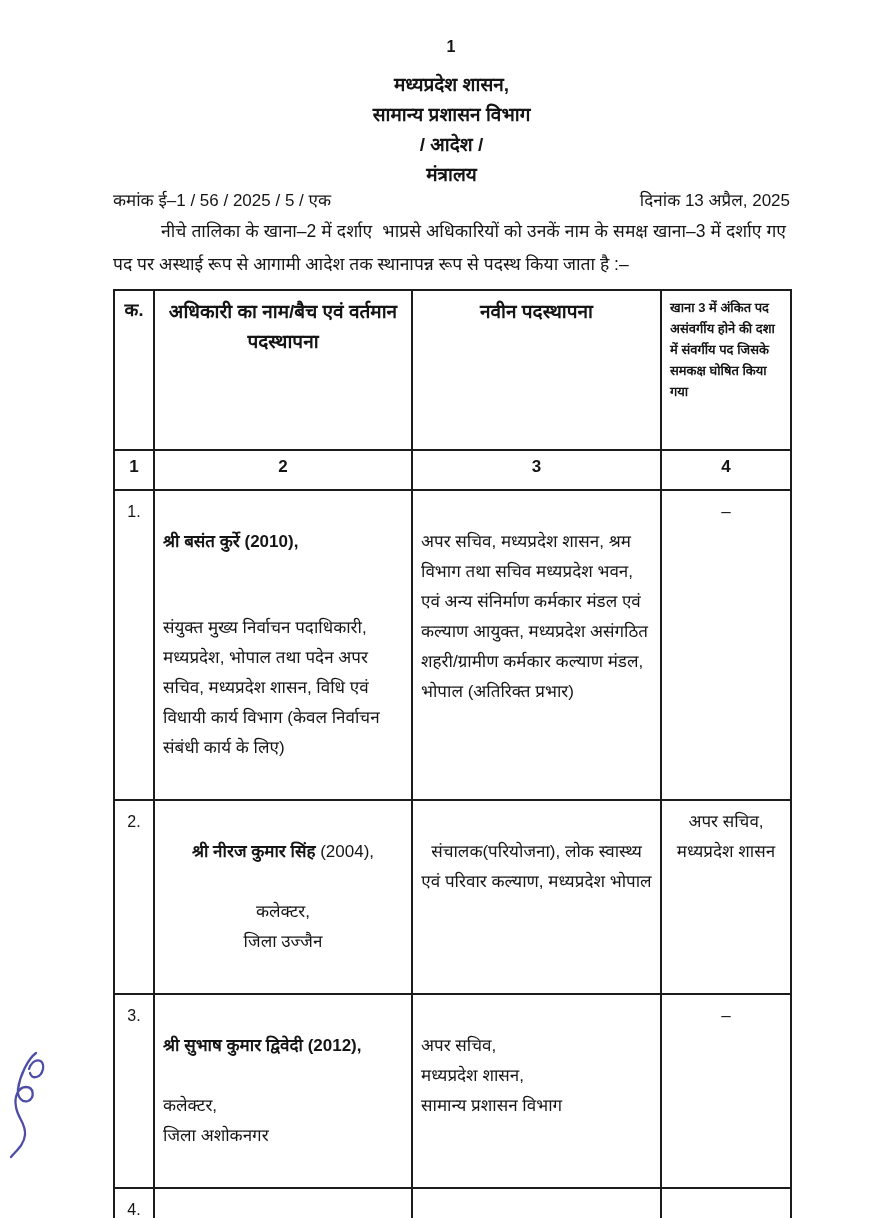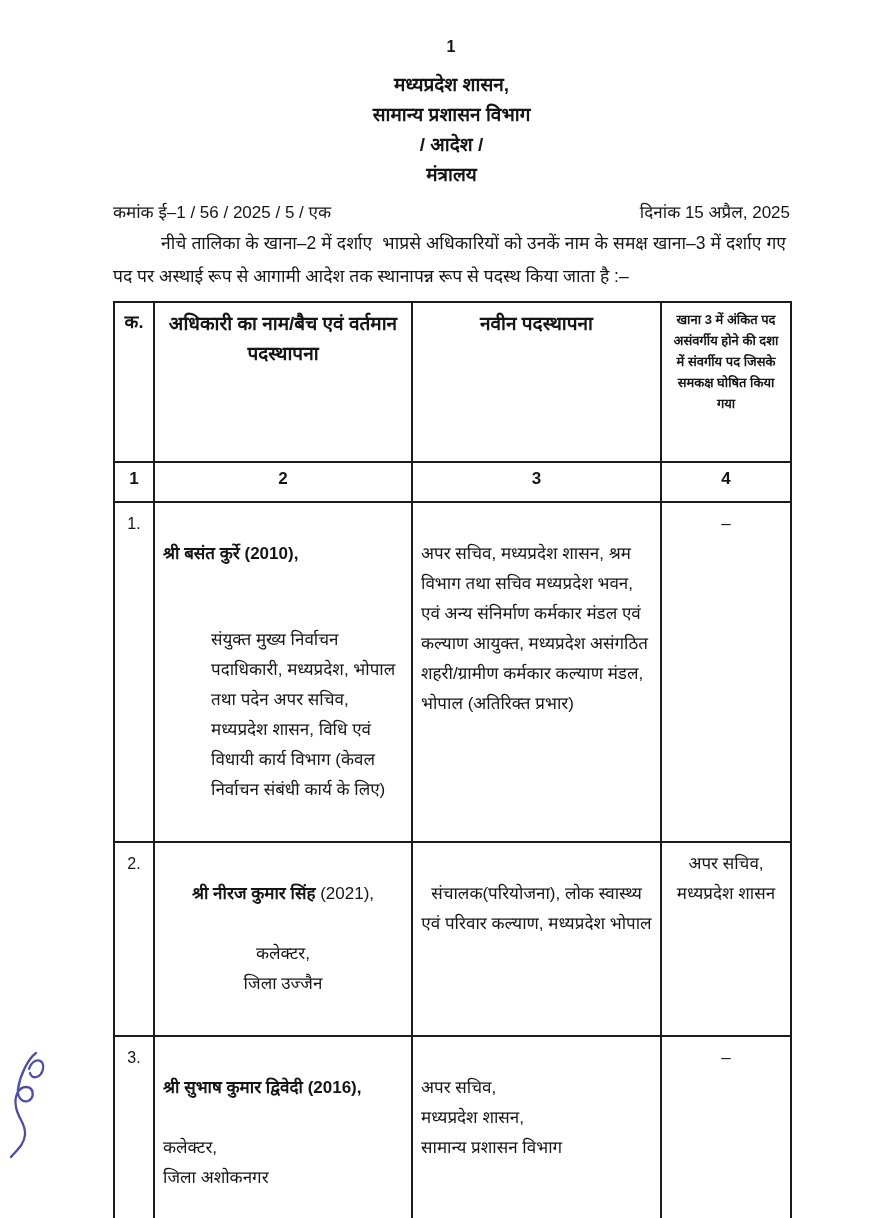--- a/index.html
+++ b/index.html
@@ -27,21 +27,21 @@
   .doc-header {
     text-align:center;
     font-weight:bold;
     font-size:19px;
     line-height:30px;
   }
   .ref-row {
     display:flex;
     justify-content:space-between;
     font-size:17px;
-    margin-top:12px;
+    margin-top:0;
     line-height:22px;
   }
   .intro {
     font-size:17.5px;
     line-height:33px;
     text-align:justify;
     text-indent:48px;
     margin:3px 4px 8px 0;
     white-space:pre-wrap;
   }
@@ -55,37 +55,37 @@
   table.posting col.c3 { width:249px; }
   table.posting col.c4 { width:130px; }
   table.posting th, table.posting td {
     border:2px solid #1c1c1c;
     vertical-align:top;
     padding:6px 8px;
   }
   tr.head-row th { height:146px; font-weight:bold; }
   th.h1 { font-size:18px; text-align:center; }
   th.h2, th.h3 { font-size:19px; line-height:30px; }
-  th.h4 { font-size:13px; text-align:center; line-height:21px; padding:5px 4px; }
+  th.h4 { font-size:13px; text-align:left; line-height:21px; padding:5px 4px; }
   tr.num-row td {
     height:26px;
     text-align:center;
     font-weight:bold;
     font-size:17px;
   }
   tr.data-row td { font-size:17px; line-height:30px; }
   tr.data-row td.sno { text-align:center; font-size:16px; }
   tr.r1 td { height:246px; }
   tr.r2 td { height:96px;text-align:center; }
   tr.r3 td { height:99px; }
   tr.r4 td { height:98px; }
   .name { font-size:17px; line-height:30px; }
   .name .b { font-weight:bold;margin-top:32px; }
   .posting { white-space:pre-line; }
-  .posting.gap { margin-top:26px;margin-left:48px; }
+  .posting.gap { margin-top:26px; }
   td.equiv { text-align:center; font-size:16.5px; line-height:27px; }
   .signature {
     position:absolute;
     left:2px; top:1045px;
     width:52px; height:122px;
   }
 </style>
 </head>
 <body>
 
@@ -102,21 +102,21 @@
 
     <div class="doc-header">
       <div>मध्यप्रदेश शासन,</div>
       <div>सामान्य प्रशासन विभाग</div>
       <div>/ आदेश /</div>
       <div>मंत्रालय</div>
     </div>
 
     <div class="ref-row">
       <span>कमांक ई–1 / 56 / 2025 / 5 / एक</span>
-      <span>दिनांक 15 अप्रैल, 2025</span>
+      <span>दिनांक 13 अप्रैल, 2025</span>
     </div>
 
     <p class="intro">नीचे तालिका के खाना–2 में दर्शाए  भाप्रसे अधिकारियों को उनकें नाम के समक्ष खाना–3 में दर्शाए गए पद पर अस्थाई रूप से आगामी आदेश तक स्थानापन्न रूप से पदस्थ किया जाता है :–</p>
 
     <table class="posting">
       <colgroup>
         <col class="c1"><col class="c2"><col class="c3"><col class="c4">
       </colgroup>
 
       <tbody><tr class="head-row">
@@ -141,34 +141,34 @@
         </td>
         <td>
           <div class="posting">अपर सचिव, मध्यप्रदेश शासन, श्रम विभाग तथा सचिव मध्यप्रदेश भवन, एवं अन्य संनिर्माण कर्मकार मंडल एवं कल्याण आयुक्त, मध्यप्रदेश असंगठित शहरी/ग्रामीण कर्मकार कल्याण मंडल, भोपाल (अतिरिक्त प्रभार)</div>
         </td>
         <td class="equiv">–</td>
       </tr>
 
       <tr class="data-row r2">
         <td class="sno">2.</td>
         <td>
-          <div class="name"><span class="b">श्री नीरज कुमार सिंह</span><span> (2021),</span></div>
+          <div class="name"><span class="b">श्री नीरज कुमार सिंह</span><span> (2004),</span></div>
           <div class="posting">कलेक्टर,
 जिला उज्जैन</div>
         </td>
         <td>
           <div class="posting">संचालक(परियोजना), लोक स्वास्थ्य एवं परिवार कल्याण, मध्यप्रदेश भोपाल</div>
         </td>
         <td class="equiv">अपर सचिव, मध्यप्रदेश शासन</td>
       </tr>
 
       <tr class="data-row r3">
         <td class="sno">3.</td>
         <td>
-          <div class="name"><span class="b">श्री सुभाष कुमार द्विवेदी (2016),</span><span></span></div>
+          <div class="name"><span class="b">श्री सुभाष कुमार द्विवेदी (2012),</span><span></span></div>
           <div class="posting">कलेक्टर,
 जिला अशोकनगर</div>
         </td>
         <td>
           <div class="posting">अपर सचिव,
 मध्यप्रदेश शासन,
 सामान्य प्रशासन विभाग</div>
         </td>
         <td class="equiv">–</td>
       </tr>

